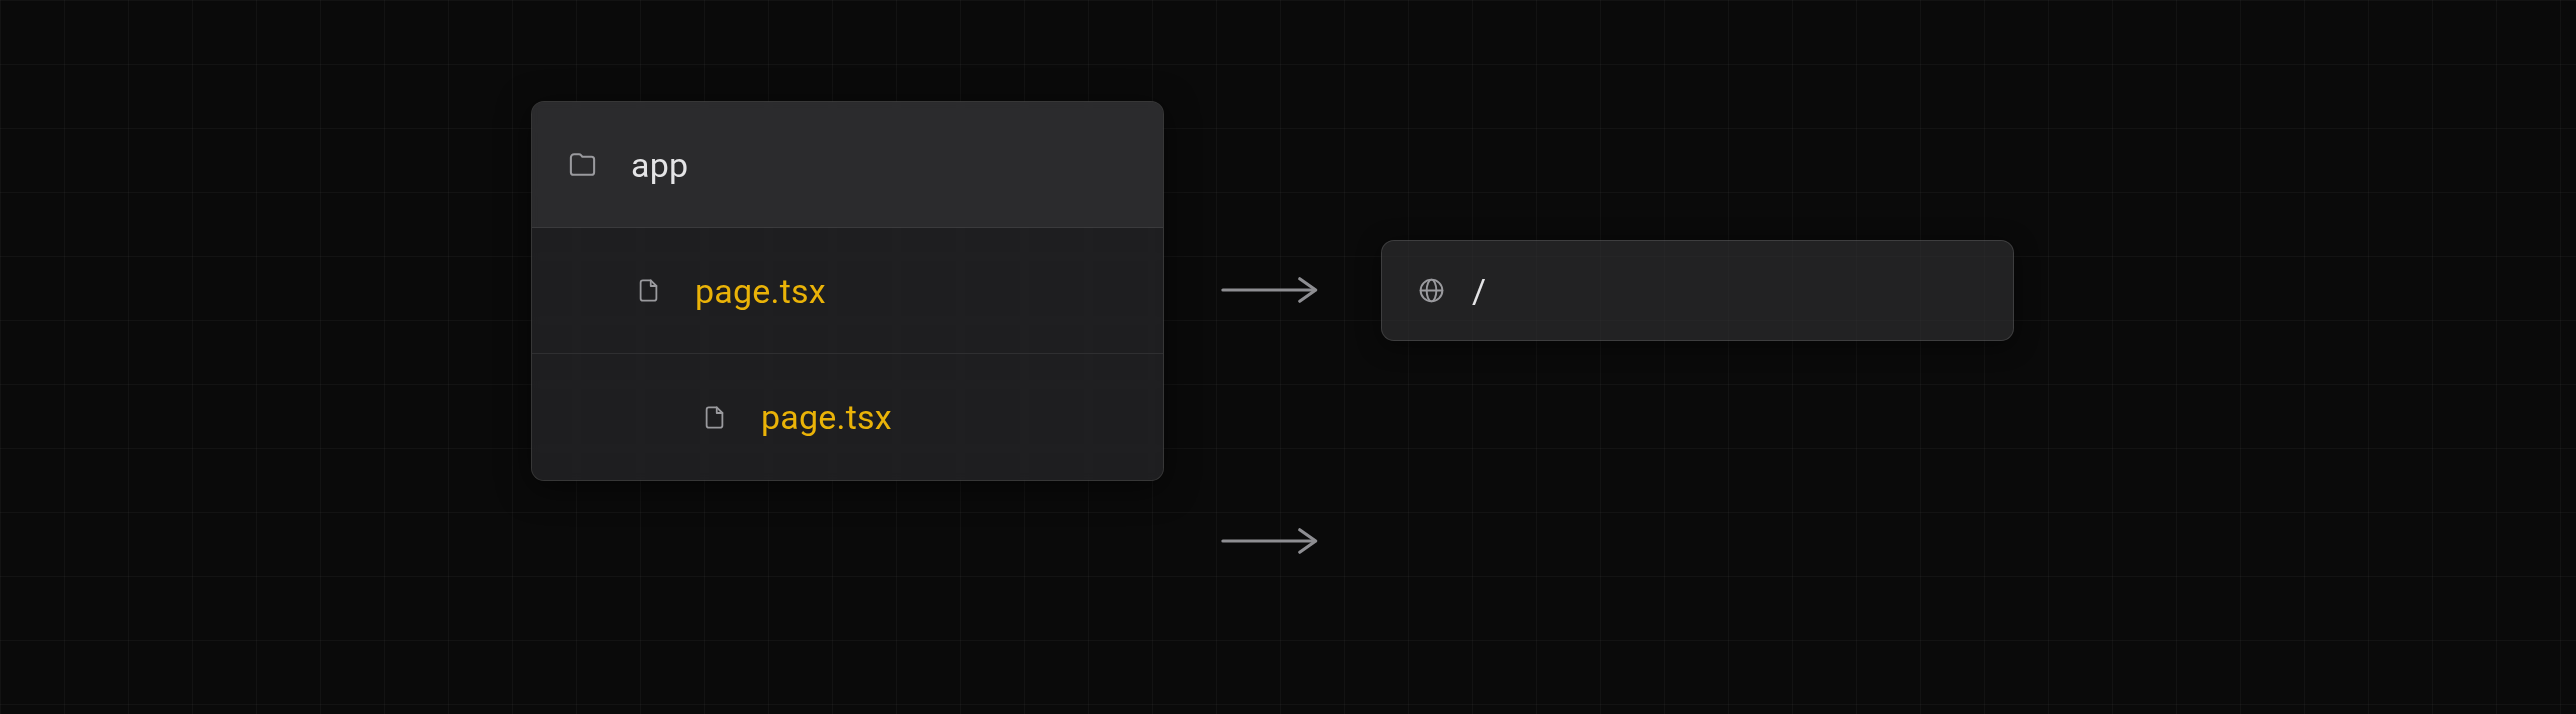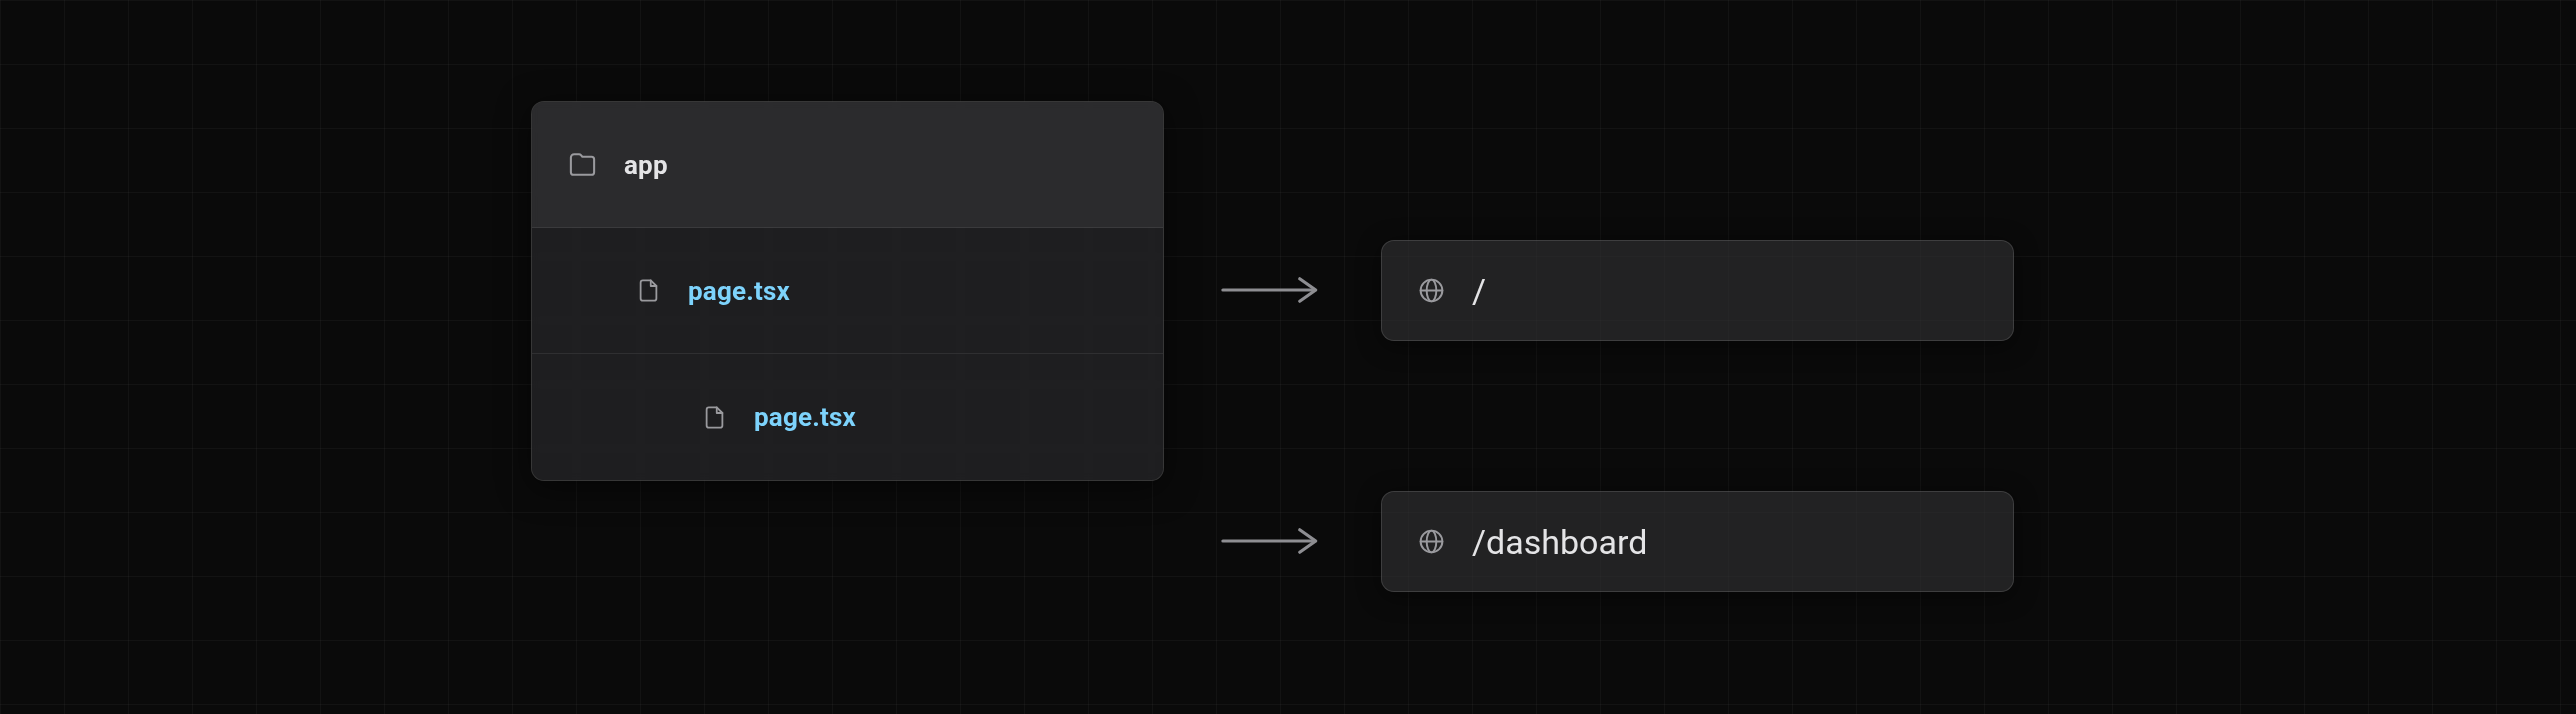--- a/index.html
+++ b/index.html
@@ -54,26 +54,27 @@
   }
   .tree-row:last-child { border-bottom: none; }
   .tree-row.header {
     background: rgba(56,56,58,0.55);
   }
 
   .indent-1 { padding-left: 103px; }
   .indent-2 { padding-left: 169px; }
 
   .row-label {
-    font-size: 26px;
+    font-size: 34px;
     color: #e4e4e6;
-    font-weight: 700;
+    font-weight: 400;
     letter-spacing: 0.2px;
+    margin-left: 7px;
   }
-  .row-label.dim { color: #7dd3fc; }
+  .row-label.dim { color: #eab308; }
 
   .icon {
     flex: 0 0 auto;
     display: inline-flex;
     align-items: center;
     justify-content: center;
   }
   .icon svg { display: block; }
 
   
@@ -165,25 +166,15 @@
     <span class="icon">
       <svg width="29" height="29" viewBox="0 0 24 24" fill="none" stroke="#9a9a9e" stroke-width="1.6" stroke-linecap="round" stroke-linejoin="round">
         <circle cx="12" cy="12" r="9"></circle>
         <ellipse cx="12" cy="12" rx="4" ry="9"></ellipse>
         <line x1="3" y1="12" x2="21" y2="12"></line>
       </svg>
     </span>
     <span class="route-text">/</span>
   </div>
 
-  <div class="route-pill" style="top:491px;">
-    <span class="icon">
-      <svg width="29" height="29" viewBox="0 0 24 24" fill="none" stroke="#9a9a9e" stroke-width="1.6" stroke-linecap="round" stroke-linejoin="round">
-        <circle cx="12" cy="12" r="9"></circle>
-        <ellipse cx="12" cy="12" rx="4" ry="9"></ellipse>
-        <line x1="3" y1="12" x2="21" y2="12"></line>
-      </svg>
-    </span>
-    <span class="route-text">/dashboard</span>
-  </div>
 
 </div>
 
 
 </body></html>

